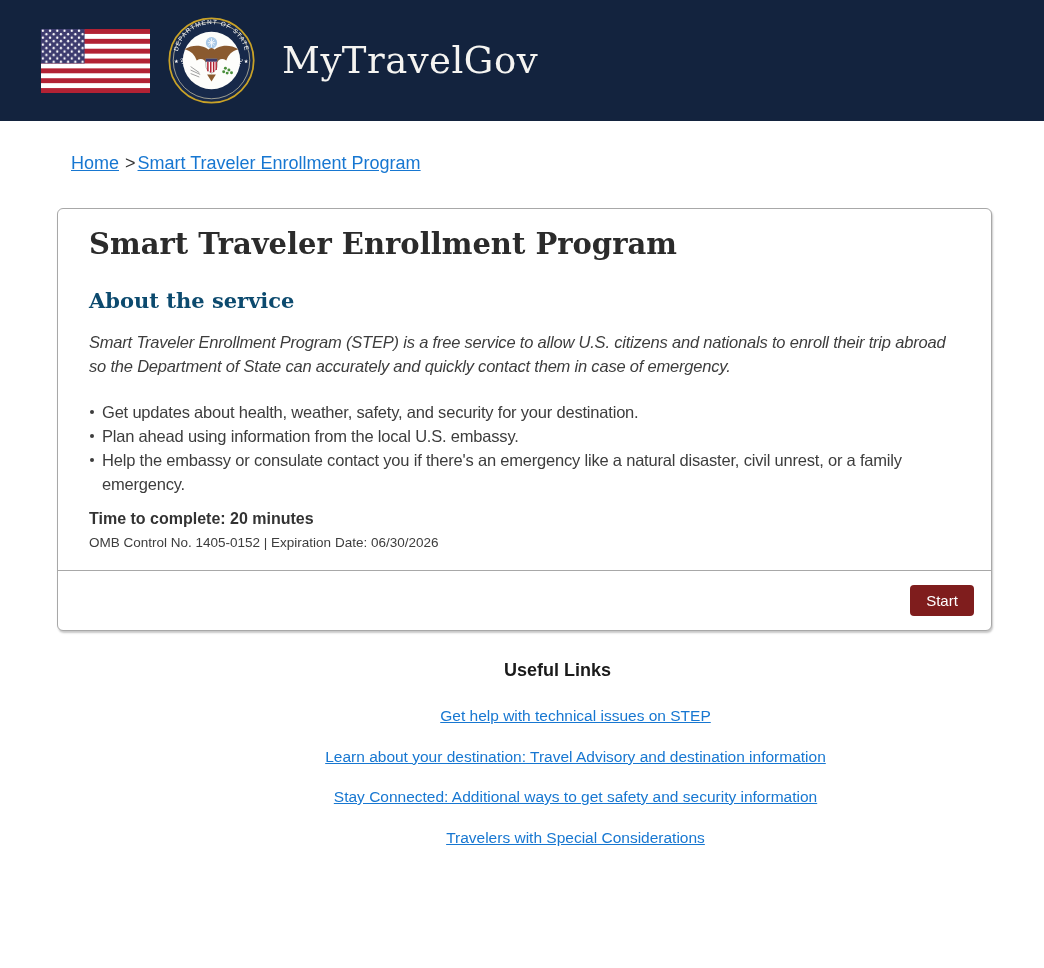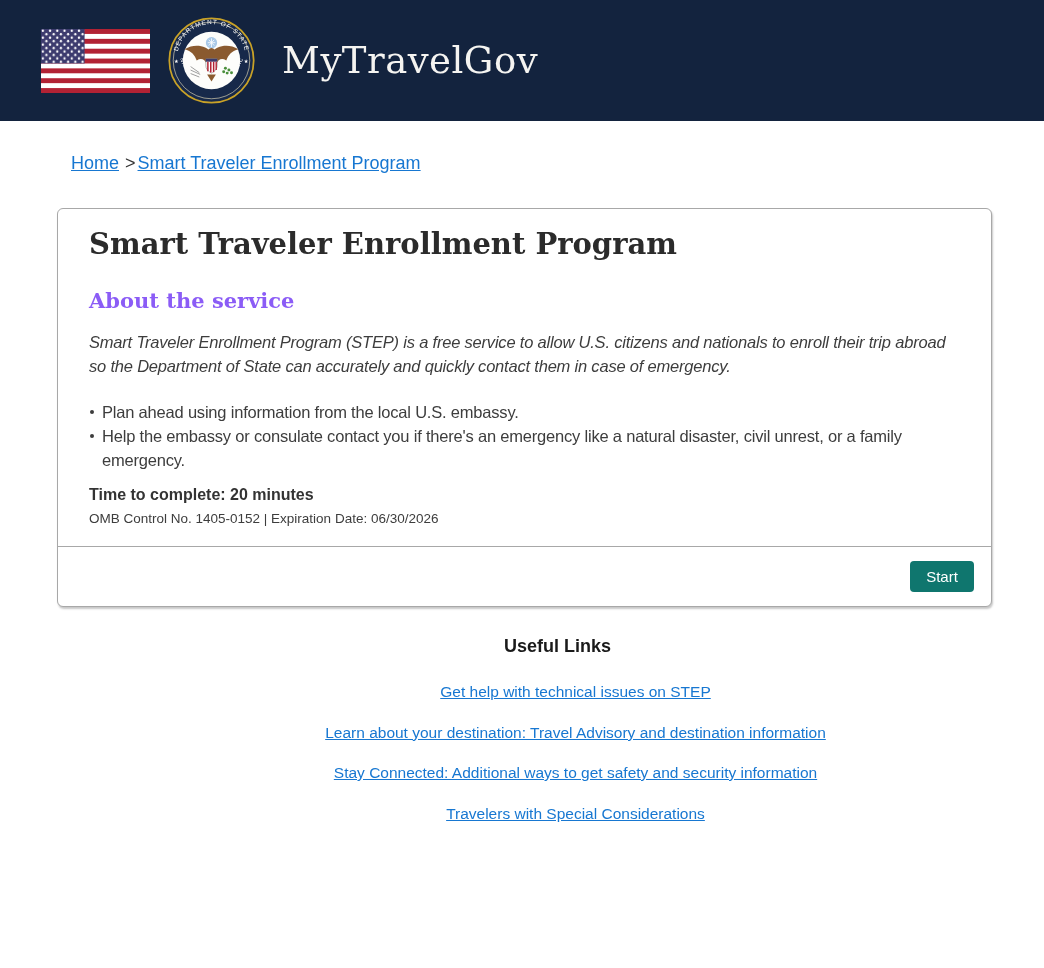--- a/index.html
+++ b/index.html
@@ -57,21 +57,21 @@
     font-family: "DejaVu Serif", serif;
     font-size: 29px;
     font-weight: 700;
     color: #2b2b2b;
     margin: 2px 0 27px 0;
   }
   .section-heading {
     font-family: "DejaVu Serif", serif;
     font-size: 21px;
     font-weight: 700;
-    color: #8b5cf6;
+    color: #0c4a6e;
     margin: 0 0 17px 0;
   }
   .body-text {
     font-size: 16.5px;
     letter-spacing: -0.2px;
     line-height: 24px;
     color: #3d3d3d;
     margin-bottom: 22px;
     max-width: 880px;
     font-style: italic;
@@ -106,21 +106,21 @@
   .card-footer {
     border-top: 1px solid #a8a8a8;
     height: 60px;
     display: flex;
     align-items: center;
     justify-content: flex-end;
     padding-right: 17px;
   }
   .start-button {
     min-width: 64px; height: 31px;
-    background: #0f766e;
+    background: #7f1d1d;
     color: #ffffff;
     border: none;
     border-radius: 4px;
     font-family: "Liberation Sans", sans-serif;
     font-size: 15px;
     padding: 0 14px;
     cursor: pointer;
   }
 
   
@@ -225,20 +225,21 @@
 </nav>
 
 <section class="card">
   <div class="card-body">
     <h1 class="card-title">Smart Traveler Enrollment Program</h1>
 
     <h2 class="section-heading">About the service</h2>
     <p class="body-text">Smart Traveler Enrollment Program (STEP) is a free service to allow U.S. citizens and nationals to enroll their trip abroad so the Department of State can accurately and quickly contact them in case of emergency.</p>
 
     <ul class="benefit-list">
+      <li class="benefit-item">Get updates about health, weather, safety, and security for your destination.</li>
       <li class="benefit-item">Plan ahead using information from the local U.S. embassy.</li>
       <li class="benefit-item">Help the embassy or consulate contact you if there's an emergency like a natural disaster, civil unrest, or a family emergency.</li>
     </ul>
 
     <div class="time-line">Time to complete: 20 minutes</div>
     <div class="omb-line">OMB Control No. 1405-0152 | Expiration Date: 06/30/2026</div>
   </div>
 
   <div class="card-footer">
     <button class="start-button">Start</button>

